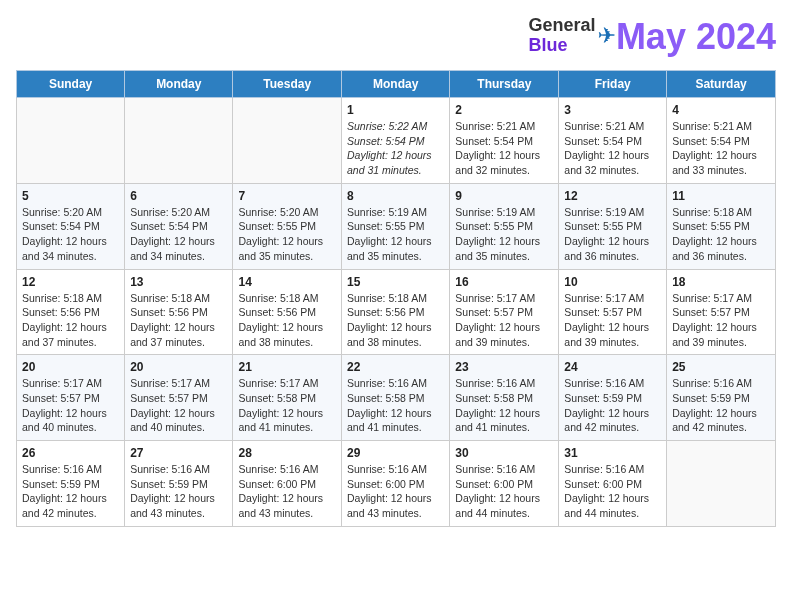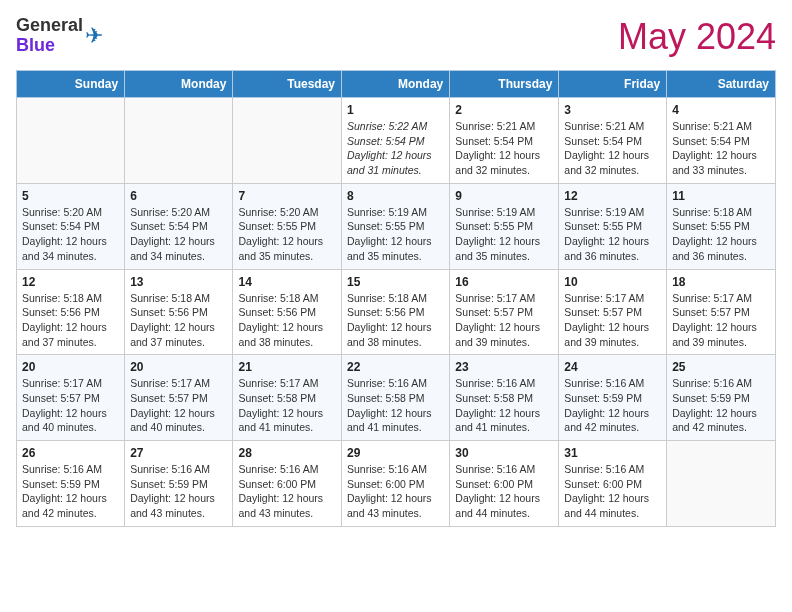--- a/index.html
+++ b/index.html
@@ -5,21 +5,21 @@
     * { box-sizing: border-box; margin: 0; padding: 0; }
     body {
       font-family: Arial, sans-serif;
       background: #fff;
       width: 792px;
       min-height: 612px;
       padding: 16px;
     }
     .header {
       display: flex;
-      justify-content: space-between;
+      justify-content: flex-end;
       align-items: flex-start;
       margin-bottom: 12px;
     }
     .logo {
       display: flex;
       flex-direction: column;
       align-items: flex-start;
     }
     .logo-text-general {
       font-size: 18px;
@@ -40,37 +40,37 @@
     }
     .logo-row {
       display: flex;
       align-items: center;
     }
     .title-block {
       text-align: right;
     }
     .month-year {
       font-size: 36px;
-      font-weight: normal;
-      color: #be185d;
+      font-weight: bold;
+      color: #8b5cf6;
     }
     .location {
       font-size: 14px;
       color: #333;
       margin-top: 2px;
     }
     table {
       width: 100%;
       border-collapse: collapse;
       font-size: 11px;
     }
     thead tr th {
       background-color: #2d7fc1;
       color: #fff;
-      text-align: right;
+      text-align: center;
       padding: 6px 6px;
       font-size: 12px;
       border: 1px solid #b0c8e0;
     }
     tbody tr td {
       border: 1px solid #ccc;
       vertical-align: top;
       padding: 5px 5px;
       height: 80px;
       width: 113px;

